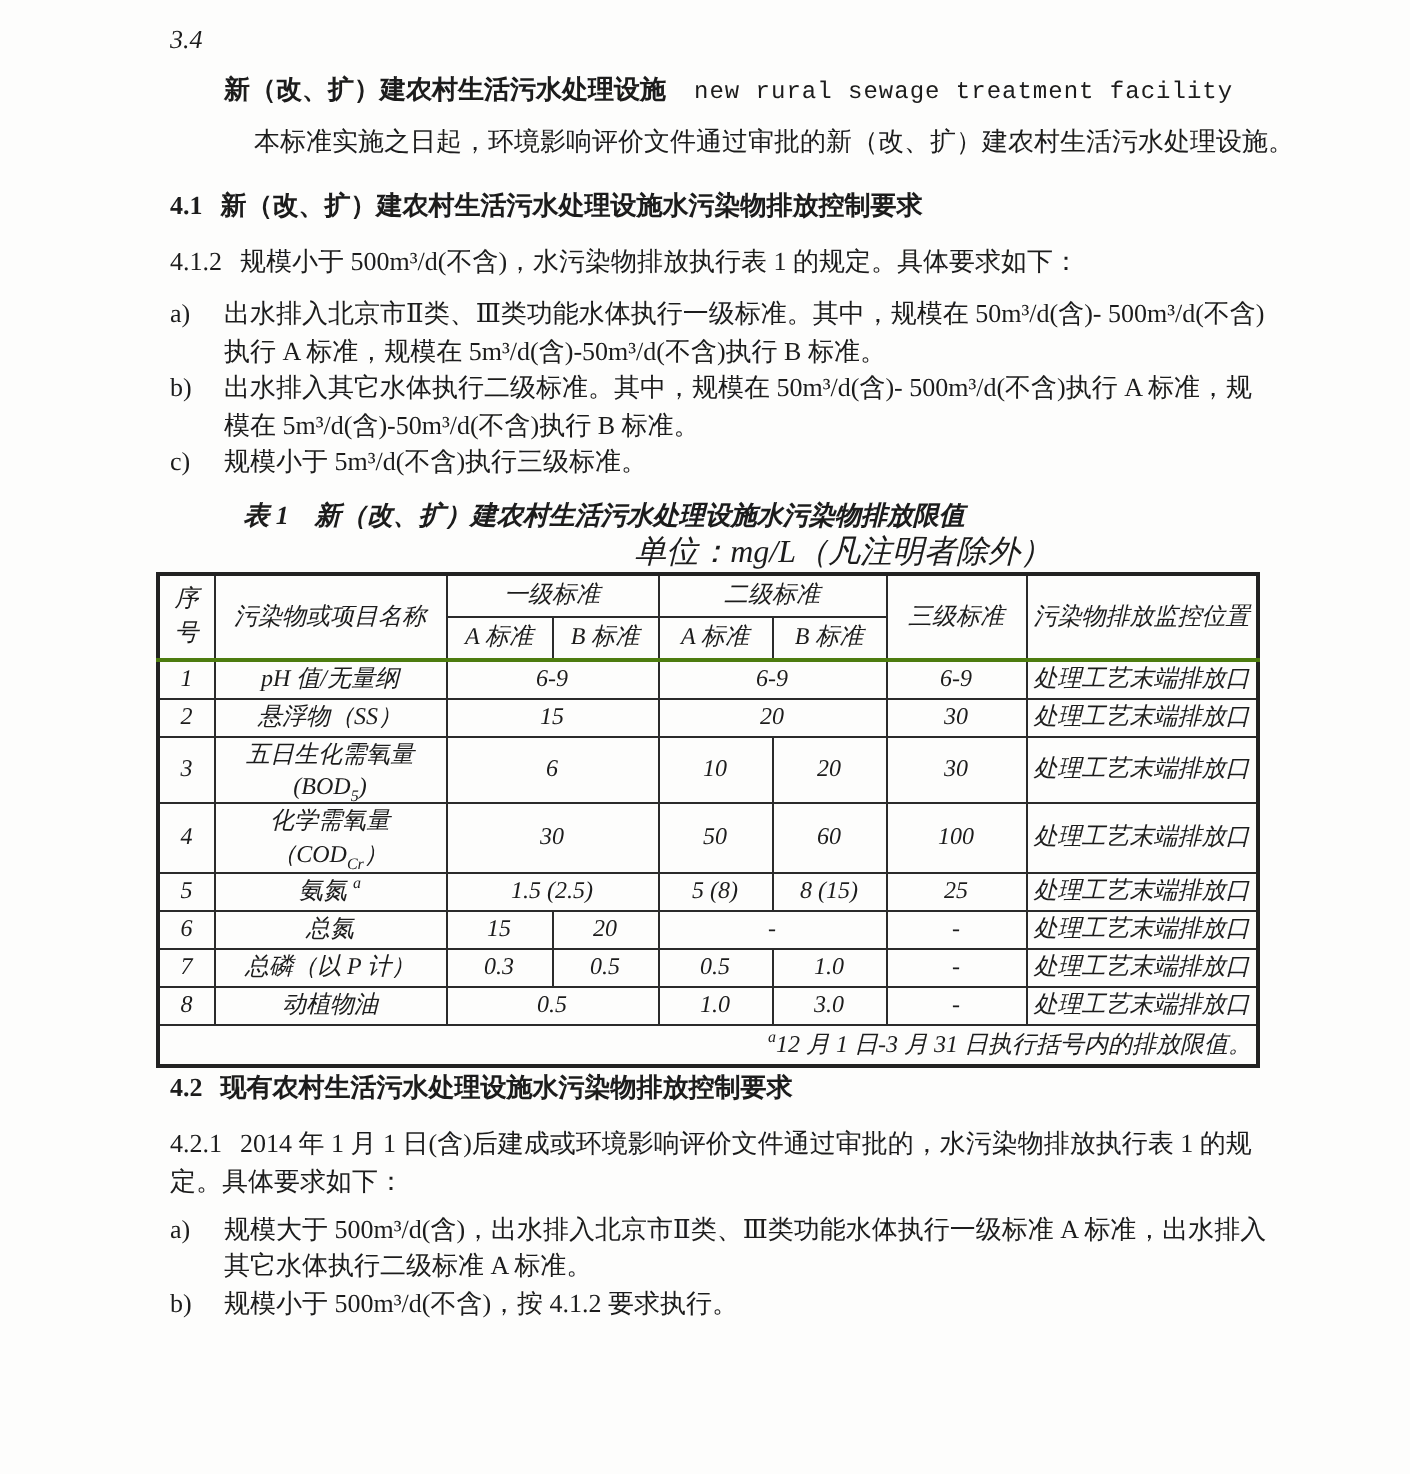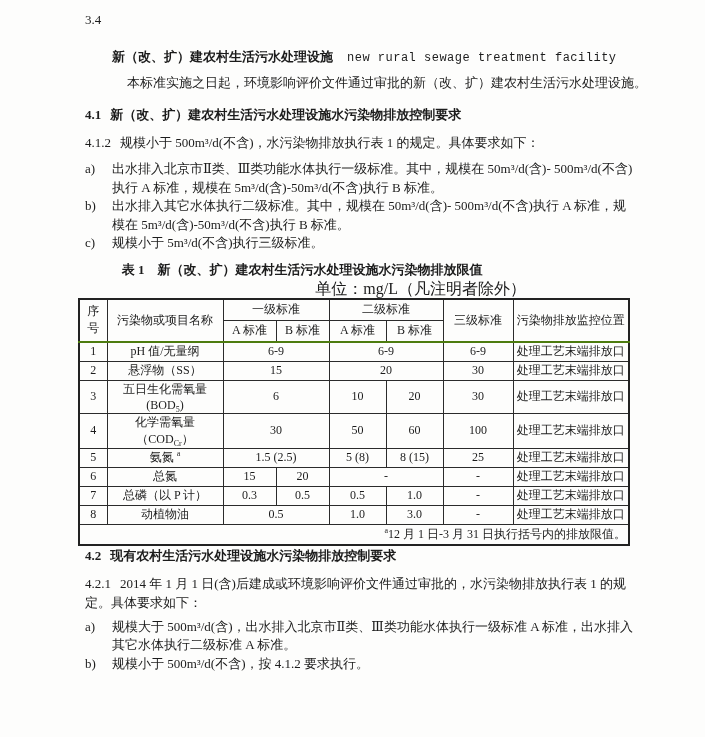--- a/index.html
+++ b/index.html
@@ -3,36 +3,36 @@
 <meta charset="utf-8">
 <style>
   html,body { margin:0; padding:0; background:#e9e9e9; }
   .page {
     position:relative; width:705px; height:737px; margin:0 auto;
     background:#fdfdfc; color:#1c1c1c; overflow:hidden;
     font-family:"Liberation Serif","DejaVu Serif",serif;
     font-size:13px;
   }
   .inner { padding:10px 58px 0 85px; }
-  .line { line-height:19px; }
+  .line { line-height:19px;font-style:italic; }
   .bold { font-weight:bold; }
   .num { margin-right:12px; }
   .numsm { margin-right:9px; }
-  .term-line { margin-top:18px; margin-left:27px; line-height:20px; }
+  .term-line { margin-top:6px; margin-left:27px; line-height:20px; }
   .term-en { font-family:"Liberation Mono","DejaVu Sans Mono",monospace; font-size:12px; letter-spacing:0.5px; margin-left:14px; }
   .def { margin-top:5px; margin-left:42px; line-height:20px; }
   .h-sec { margin-top:14px; line-height:20px; font-weight:bold; font-size:13.5px; }
   .h-sub { margin-top:12px; line-height:20px; font-weight:bold; }
   .clause { margin-top:8px; line-height:19px; }
   .list { margin-top:8px; }
   .li { display:flex; line-height:18.5px; }
   .li .marker { width:27px; flex:0 0 27px; }
   .li .litext { flex:1; padding-right:10px; }
   
-  .tblwrap { width:448px; margin-left:-7px; }
+  .tblwrap { width:448px; margin-left:-7px;font-style:italic; }
   .caption { margin-top:8px; text-align:center; font-weight:bold; line-height:18px; }
   .unitnote { margin-top:2px; text-align:right; font-size:16px; line-height:15px; }
   table.t1 { margin-top:2px; border-collapse:collapse; table-layout:fixed; width:550px;
              font-size:12px; }
   .t1 th, .t1 td { border:1px solid #2b2b2b; text-align:center; padding:0 2px;
                    font-weight:normal; overflow:hidden; }
   .t1 { border:2px solid #222; }
   .t1 thead tr th { height:20px; }
   .t1 thead { border-bottom:2px solid #4d7c0f; }
   .t1 tbody td { height:18px; }

